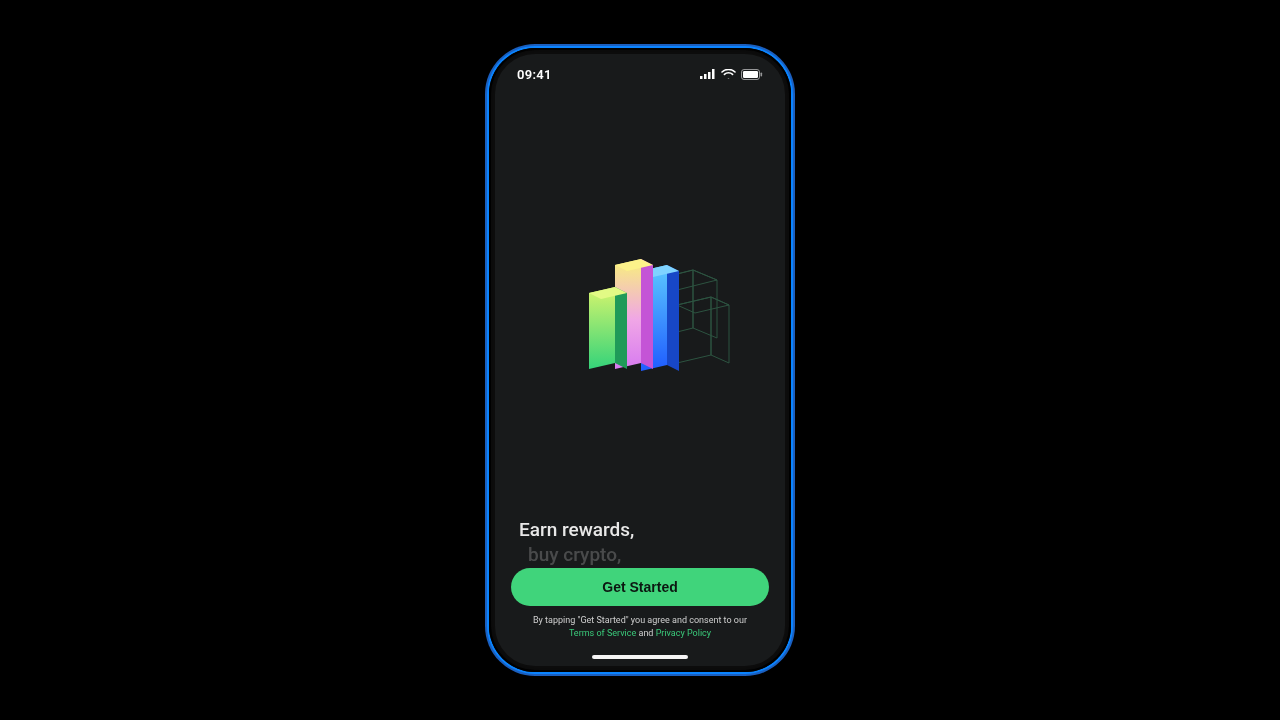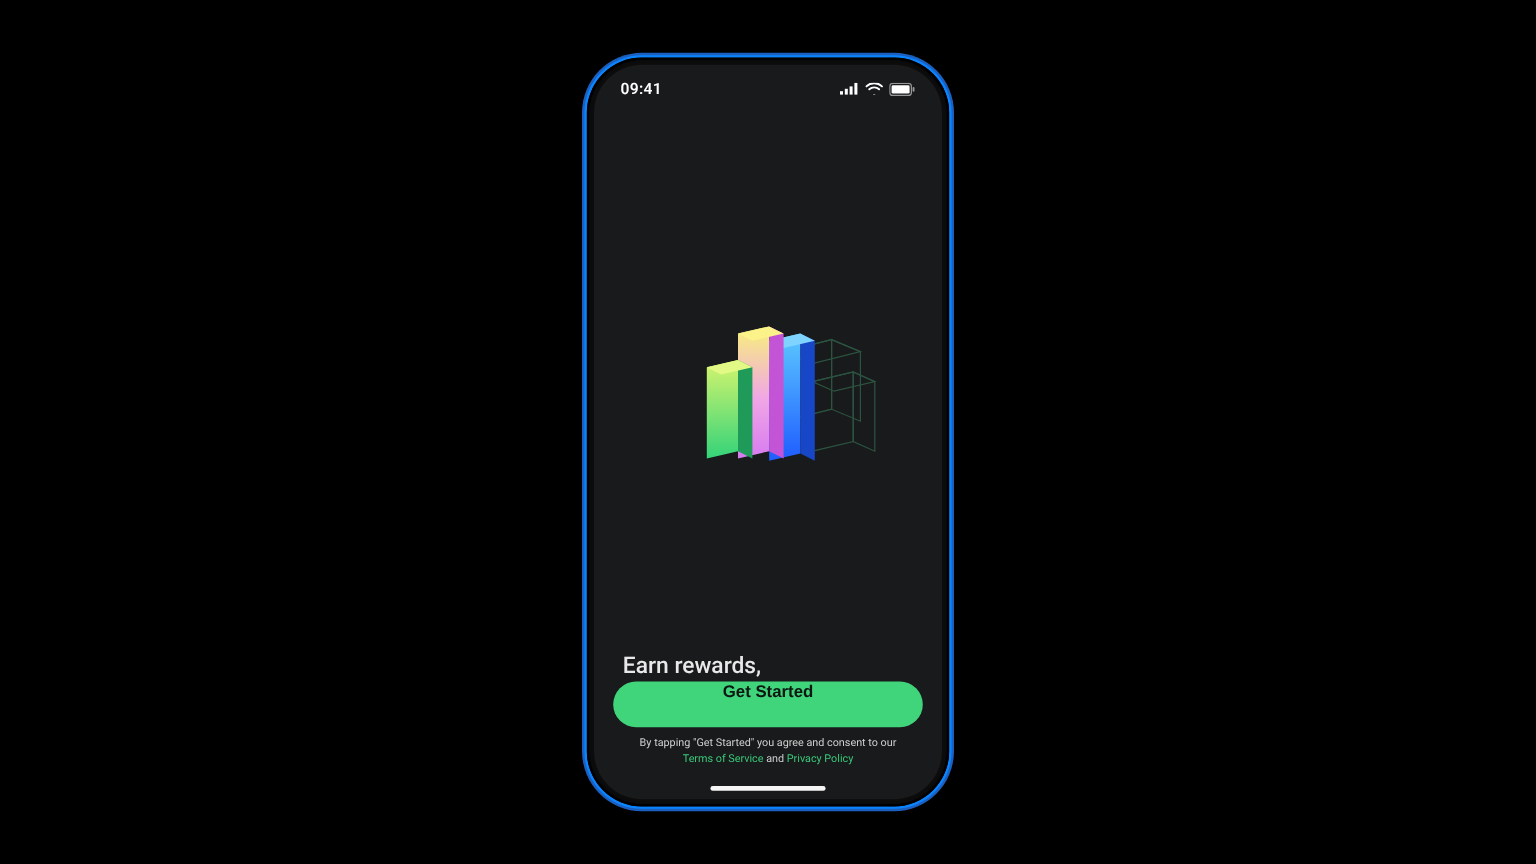--- a/index.html
+++ b/index.html
@@ -91,21 +91,21 @@
   .cta {
     margin: 0 16px 8px;
     background: #40d47b;
     color: #0c1711;
     font-weight: 600;
     font-size: 14px;
     height: 38px;
     border-radius: 20px;
     border: none;
     cursor: pointer;
-    display: flex; justify-content: center;
+    display: flex; align-items: center; justify-content: center;
   }
 
   
   .legal {
     font-size: 9px;
     line-height: 1.45;
     color: #cfcfcf;
     text-align: center;
     padding: 0 24px 26px;
   }
@@ -192,20 +192,21 @@
           <polygon points="70,30 96,24 108,30 82,36" fill="#fcf28a"></polygon>
 
           <polygon points="44,58 70,52 70,128 44,134" fill="url(#gA)"></polygon>
           <polygon points="70,52 82,58 82,134 70,128" fill="#1f9a59"></polygon>
           <polygon points="44,58 70,52 82,58 56,64" fill="#e2fa85"></polygon>
         </svg>
       </div>
 
       <div class="taglines">
         <div class="tagline-active">Earn rewards,</div>
+        <div class="tagline-inactive">buy crypto,</div>
       </div>
 
       <button class="cta">
         <span>Get Started</span>
       </button>
 
       <div class="legal">
         <span>By tapping "Get Started" you agree and consent to our</span><br>
         <a href="#">Terms of Service</a><span> and </span><a href="#">Privacy Policy</a>
       </div>

